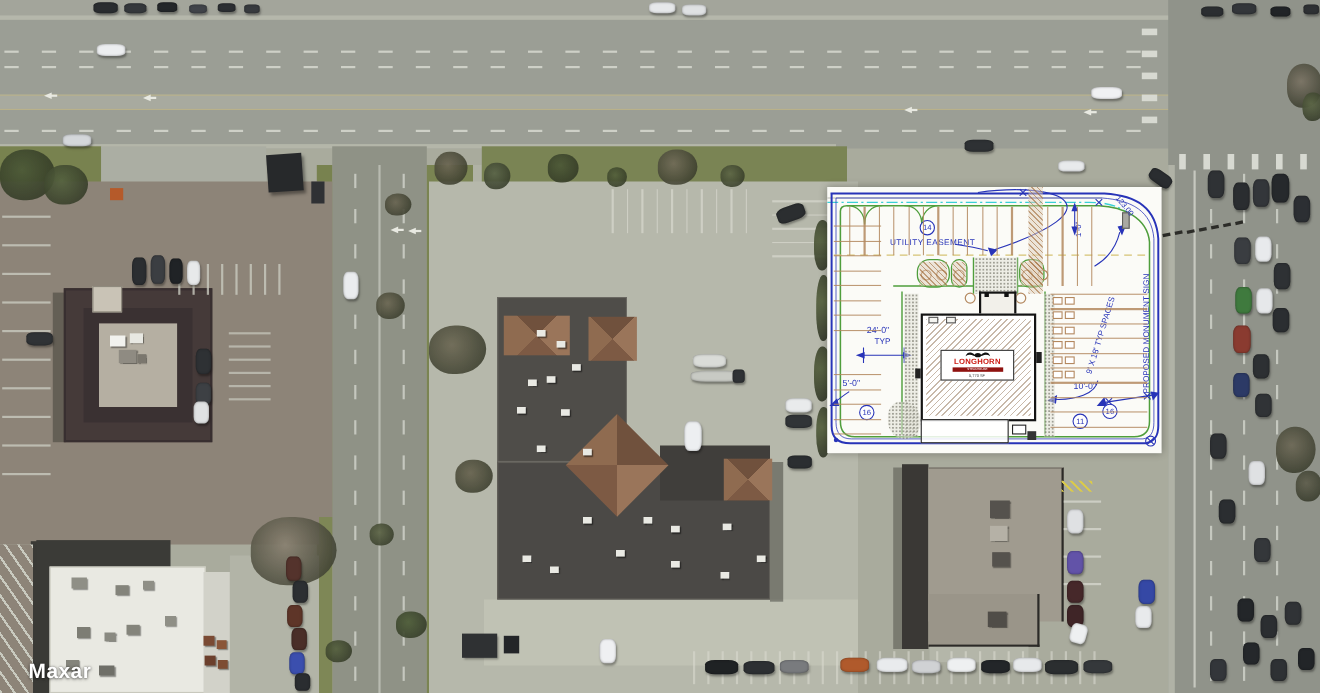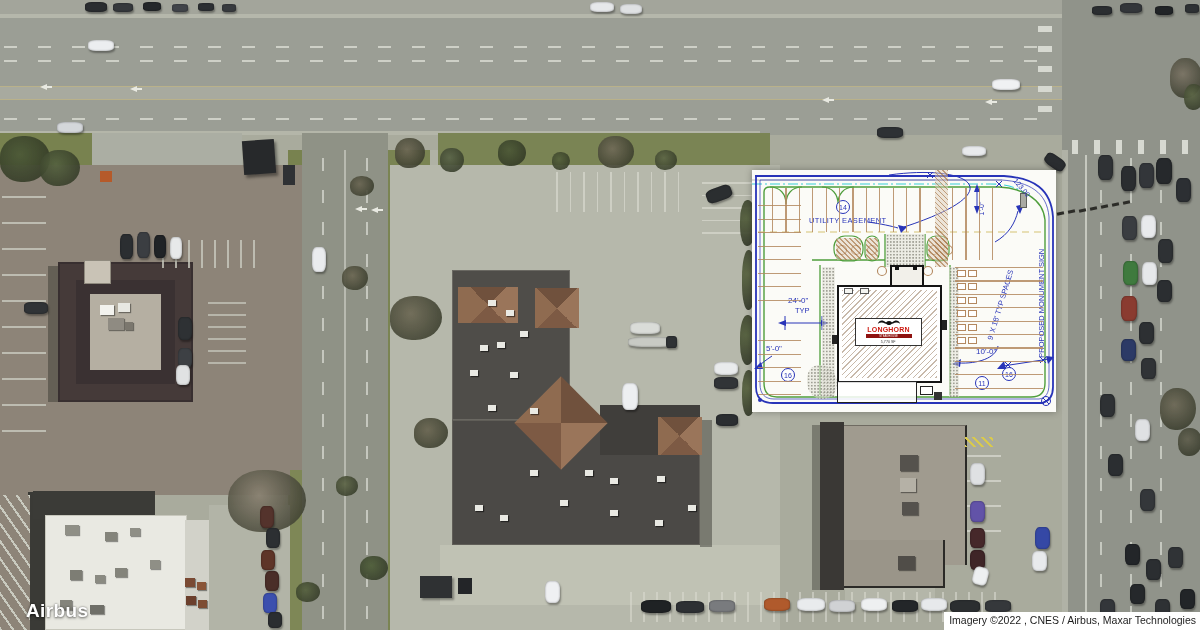--- a/index.html
+++ b/index.html
@@ -689,15 +689,14 @@
       <div style="position: absolute; left: 205px; top: 126.8px; width: 9px; height: 7px; border: 1px solid var(--stripe-tan); background: rgb(255, 255, 255);"></div>
       <div style="position: absolute; left: 216px; top: 126.8px; width: 9px; height: 7px; border: 1px solid var(--stripe-tan); background: rgb(255, 255, 255);"></div>
       <div style="position: absolute; left: 205px; top: 140.2px; width: 9px; height: 7px; border: 1px solid var(--stripe-tan); background: rgb(255, 255, 255);"></div>
       <div style="position: absolute; left: 216px; top: 140.2px; width: 9px; height: 7px; border: 1px solid var(--stripe-tan); background: rgb(255, 255, 255);"></div>
       <div style="position: absolute; left: 205px; top: 153.6px; width: 9px; height: 7px; border: 1px solid var(--stripe-tan); background: rgb(255, 255, 255);"></div>
       <div style="position: absolute; left: 216px; top: 153.6px; width: 9px; height: 7px; border: 1px solid var(--stripe-tan); background: rgb(255, 255, 255);"></div>
       <div style="position: absolute; left: 205px; top: 167px; width: 9px; height: 7px; border: 1px solid var(--stripe-tan); background: rgb(255, 255, 255);"></div>
       <div style="position: absolute; left: 216px; top: 167px; width: 9px; height: 7px; border: 1px solid var(--stripe-tan); background: rgb(255, 255, 255);"></div>
     </div>
 
-  <div id="google-logo">Airbus</div>
-  <div id="attribution">Imagery ©2022 , CNES / Airbus, Maxar Technologies</div>
+  <div id="google-logo">Maxar</div>
 </div>
 
 </body></html>

